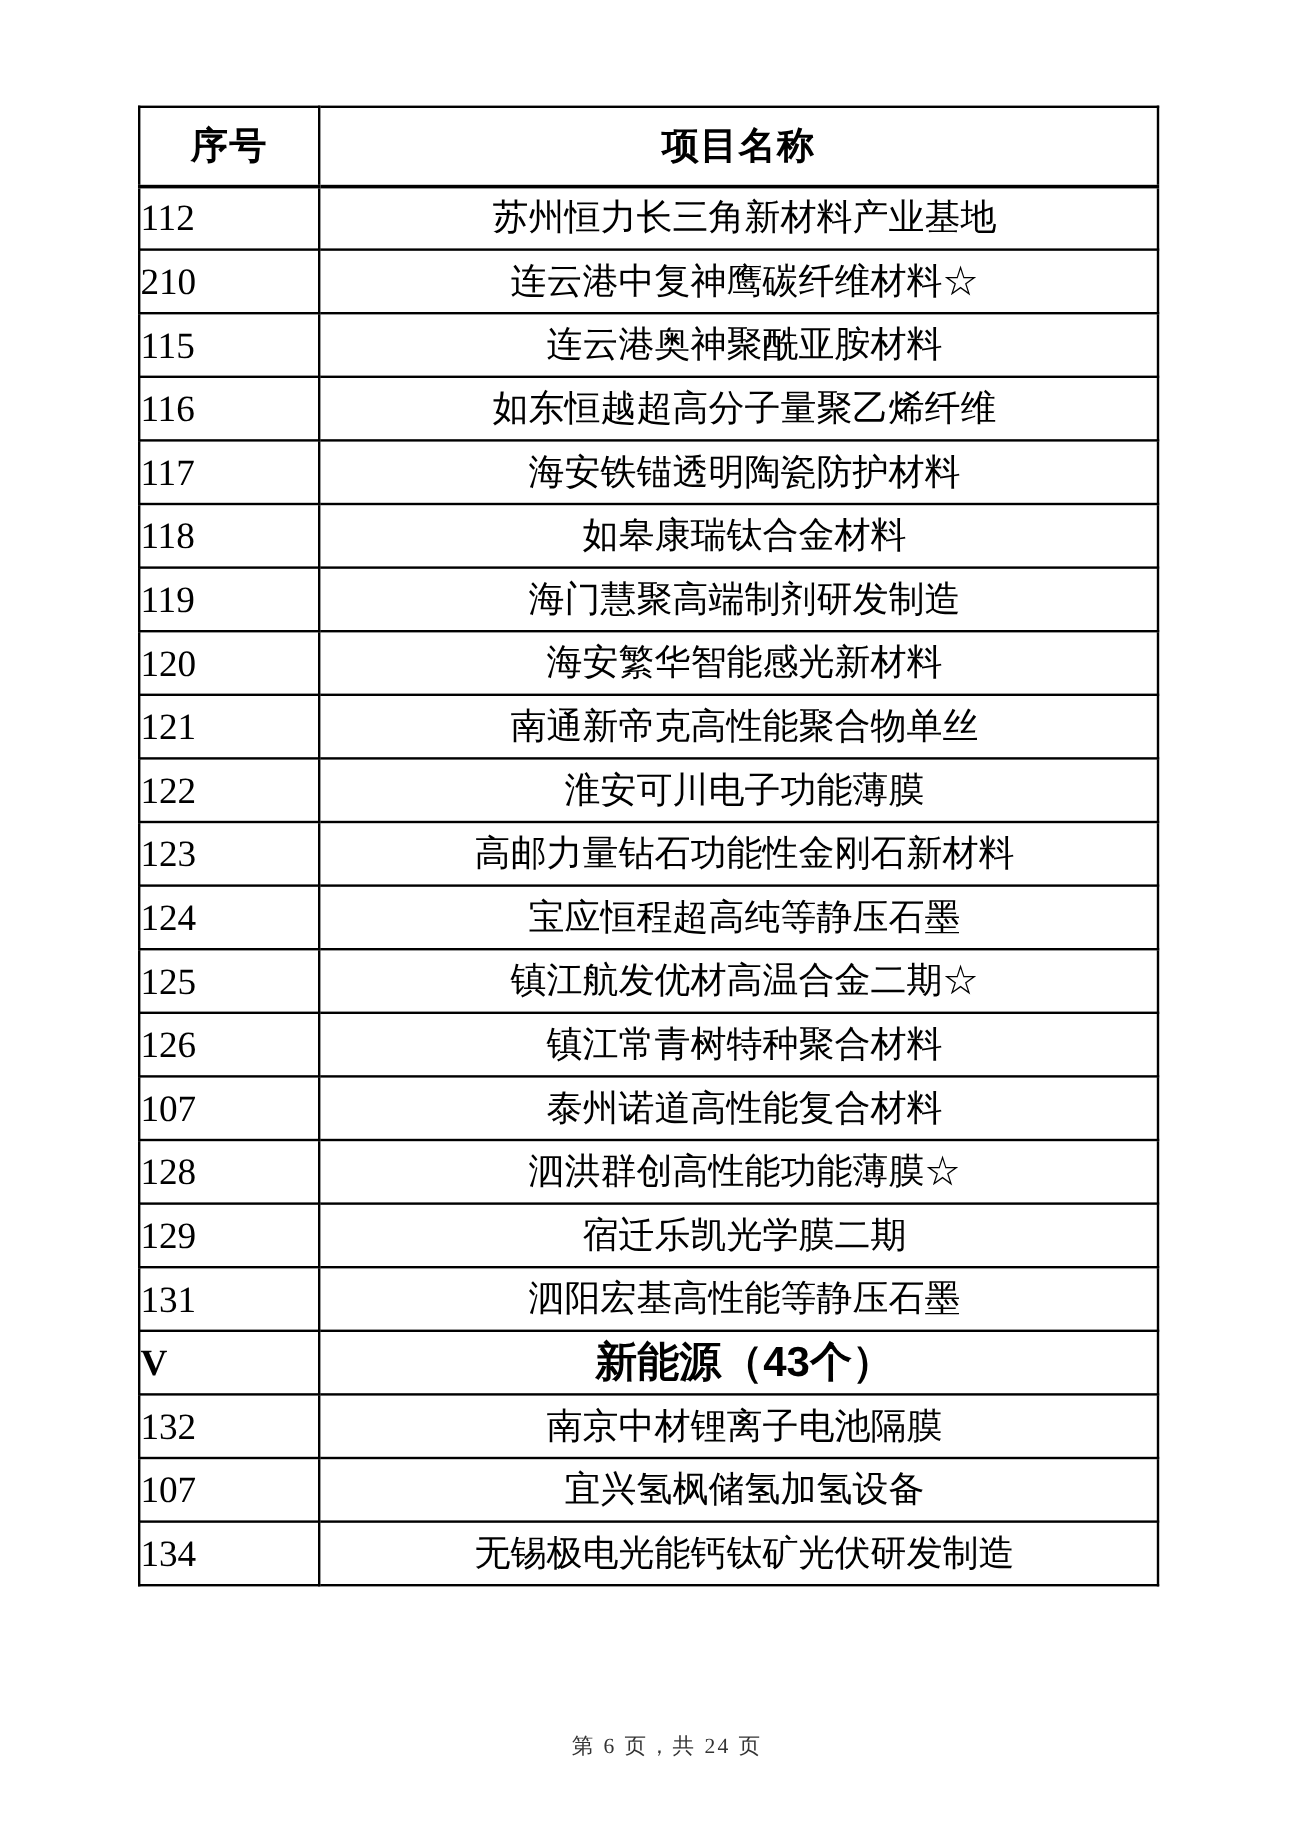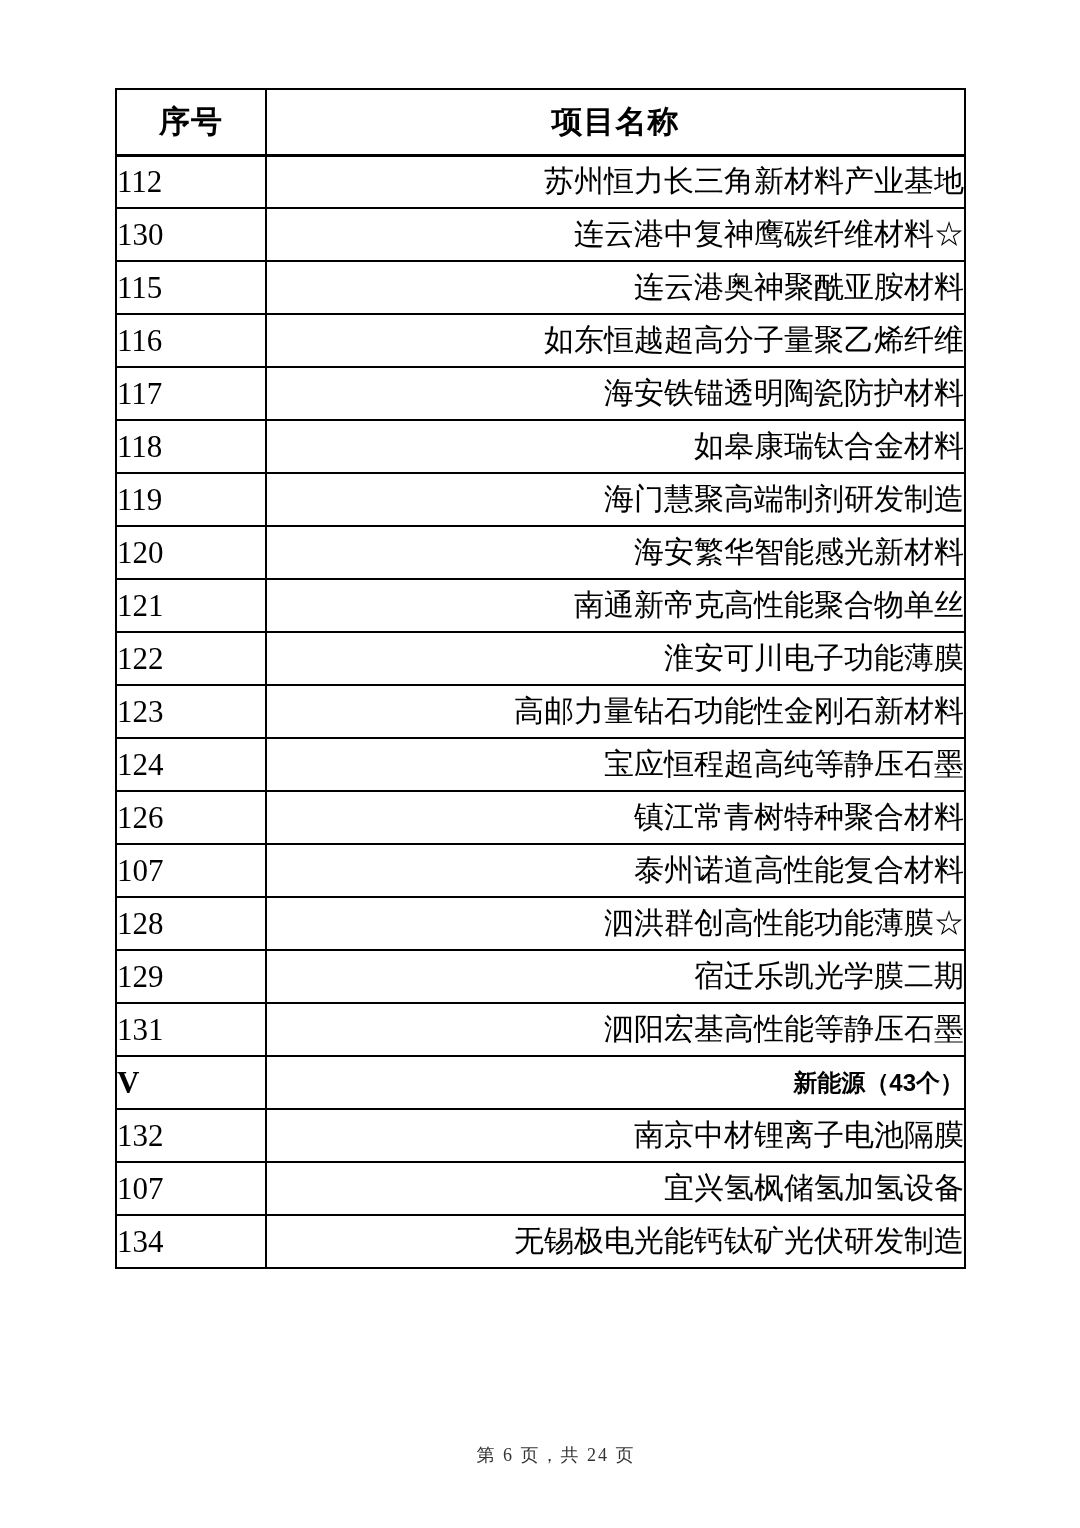--- a/index.html
+++ b/index.html
@@ -42,31 +42,31 @@
     font-weight: bold;
     text-align: center;
     letter-spacing: 1px;
   }
   table.projects tbody tr { height: 53px; }
   td.num-cell {
     font-size: 31px;
     font-family: "Liberation Serif", "DejaVu Serif", serif;
   }
   td.name-cell {
-    text-align: right;
+    text-align: center;
     padding-left: 10px;
     font-size: 30px;
   }
   tr.section-row td.name-cell,
   tr.section-row td.num-cell {
     font-weight: bold;
   }
   tr.section-row td.name-cell {
     font-family: "Liberation Sans", "DejaVu Sans", sans-serif;
-    font-size: 24px;
+    font-size: 35px;
     margin-left: 16px;
   }
   .footer {
     position: absolute;
     left: 16px;
     top: 1443px;
     width: 1080px;
     text-align: center;
     font-size: 18px;
     color: #333333;
@@ -91,21 +91,21 @@
       </tr>
     </thead>
     <tbody>
     <tr>
       <td class="num-cell">112</td>
       <td class="name-cell">苏州恒力长三角新材料产业基地</td>
     </tr>
 
 
     <tr>
-      <td class="num-cell">130</td>
+      <td class="num-cell">210</td>
       <td class="name-cell">连云港中复神鹰碳纤维材料☆</td>
     </tr>
 
     <tr>
       <td class="num-cell">115</td>
       <td class="name-cell">连云港奥神聚酰亚胺材料</td>
     </tr>
 
     <tr>
       <td class="num-cell">116</td>
@@ -145,20 +145,24 @@
     <tr>
       <td class="num-cell">123</td>
       <td class="name-cell">高邮力量钻石功能性金刚石新材料</td>
     </tr>
 
     <tr>
       <td class="num-cell">124</td>
       <td class="name-cell">宝应恒程超高纯等静压石墨</td>
     </tr>
 
+    <tr>
+      <td class="num-cell">125</td>
+      <td class="name-cell">镇江航发优材高温合金二期☆</td>
+    </tr>
 
     <tr>
       <td class="num-cell">126</td>
       <td class="name-cell">镇江常青树特种聚合材料</td>
     </tr>
 
     <tr>
       <td class="num-cell">107</td>
       <td class="name-cell">泰州诺道高性能复合材料</td>
     </tr>

